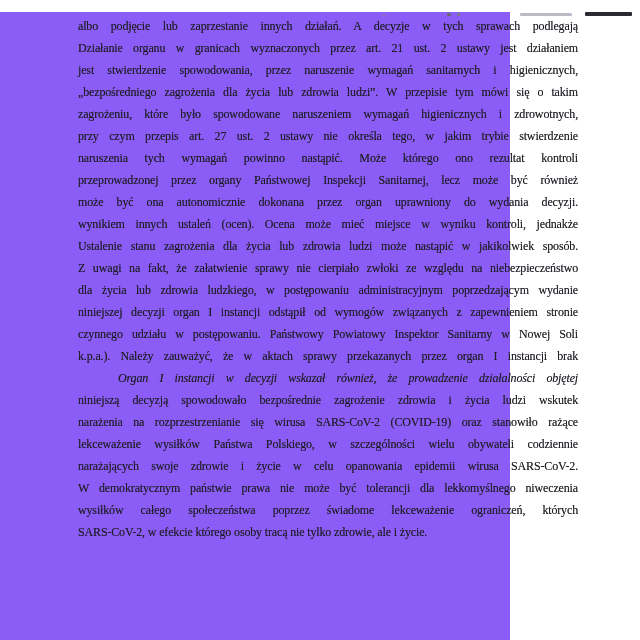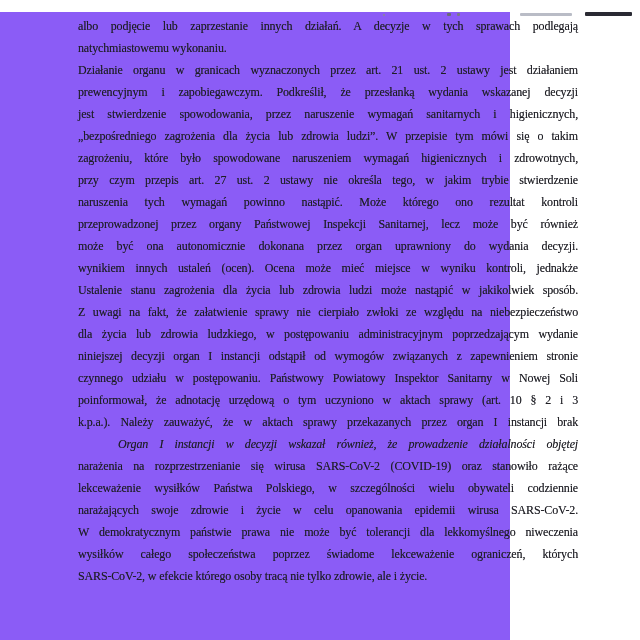--- a/index.html
+++ b/index.html
@@ -57,41 +57,39 @@
     <i class="rm-e"></i>
     <i class="rm-a"></i>
     <i class="rm-b"></i>
     <i class="rm-c"></i>
     <i class="rm-d"></i>
   </div>
 
   <div class="textblock">
 
     <div class="line">albo podjęcie lub zaprzestanie innych działań. A decyzje w tych sprawach podlegają</div>
-    <div class="line last">natychmiastowemu wykonaniu.</div>
 
     <div class="line">Działanie organu w granicach wyznaczonych przez art. 21 ust. 2 ustawy jest działaniem</div>
-    <div class="line">prewencyjnym i zapobiegawczym. Podkreślił, że przesłanką wydania wskazanej decyzji</div>
     <div class="line">jest stwierdzenie spowodowania, przez naruszenie wymagań sanitarnych i higienicznych,</div>
     <div class="line">„bezpośredniego zagrożenia dla życia lub zdrowia ludzi”. W przepisie tym mówi się o takim</div>
     <div class="line">zagrożeniu, które było spowodowane naruszeniem wymagań higienicznych i zdrowotnych,</div>
     <div class="line">przy czym przepis art. 27 ust. 2 ustawy nie określa tego, w jakim trybie stwierdzenie</div>
     <div class="line">naruszenia tych wymagań powinno nastąpić. Może którego ono rezultat kontroli</div>
     <div class="line">przeprowadzonej przez organy Państwowej Inspekcji Sanitarnej, lecz może być również</div>
     <div class="line">może być ona autonomicznie dokonana przez organ uprawniony do wydania decyzji.</div>
     <div class="line">wynikiem innych ustaleń (ocen). Ocena może mieć miejsce w wyniku kontroli, jednakże</div>
     <div class="line">Ustalenie stanu zagrożenia dla życia lub zdrowia ludzi może nastąpić w jakikolwiek sposób.</div>
     <div class="line">Z uwagi na fakt, że załatwienie sprawy nie cierpiało zwłoki ze względu na niebezpieczeństwo</div>
     <div class="line">dla życia lub zdrowia ludzkiego, w postępowaniu administracyjnym poprzedzającym wydanie</div>
     <div class="line">niniejszej decyzji organ I instancji odstąpił od wymogów związanych z zapewnieniem stronie</div>
     <div class="line">czynnego udziału w postępowaniu. Państwowy Powiatowy Inspektor Sanitarny w Nowej Soli</div>
-    <div class="line">poinformował, że adnotację urzędową o tym uczyniono w aktach sprawy (art. 10 § 2 i 3</div>
     <div class="line">k.p.a.). Należy zauważyć, że w aktach sprawy przekazanych przez organ I instancji brak</div>
 
     <div class="line indent">Organ I instancji w decyzji wskazał również, że prowadzenie działalności objętej</div>
+    <div class="line">niniejszą decyzją spowodowało bezpośrednie zagrożenie zdrowia i życia ludzi wskutek</div>
     <div class="line">narażenia na rozprzestrzenianie się wirusa SARS-CoV-2 (COVID-19) oraz stanowiło rażące</div>
     <div class="line">lekceważenie wysiłków Państwa Polskiego, w szczególności wielu obywateli codziennie</div>
     <div class="line">narażających swoje zdrowie i życie w celu opanowania epidemii wirusa SARS-CoV-2.</div>
     <div class="line">W demokratycznym państwie prawa nie może być tolerancji dla lekkomyślnego niweczenia</div>
     <div class="line">wysiłków całego społeczeństwa poprzez świadome lekceważenie ograniczeń, których</div>
     <div class="line last">SARS-CoV-2, w efekcie którego osoby tracą nie tylko zdrowie, ale i życie.</div>
 
   </div>
 </div>
 

